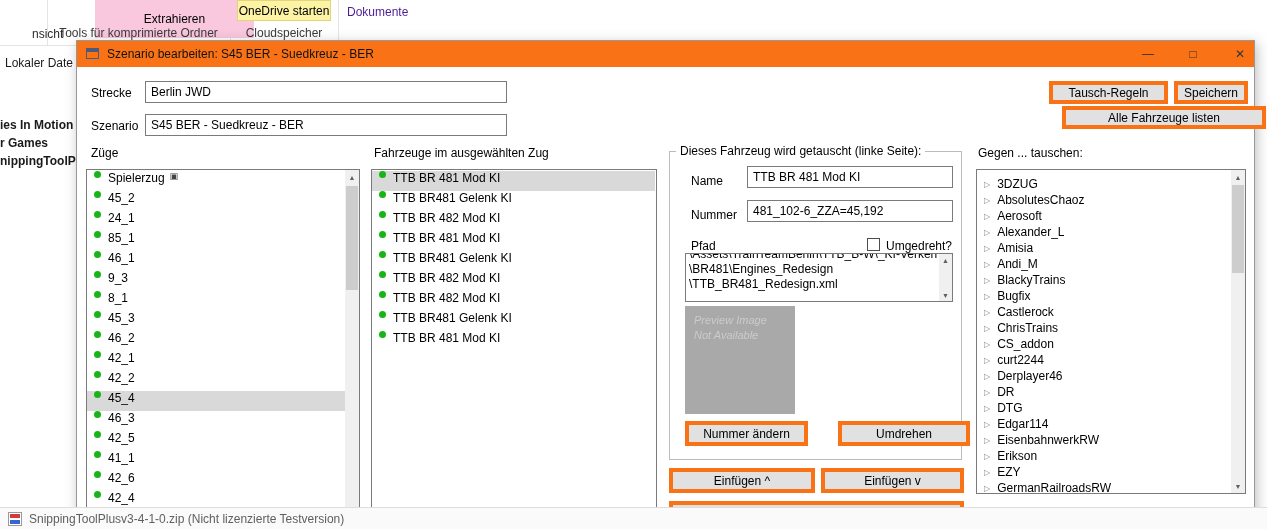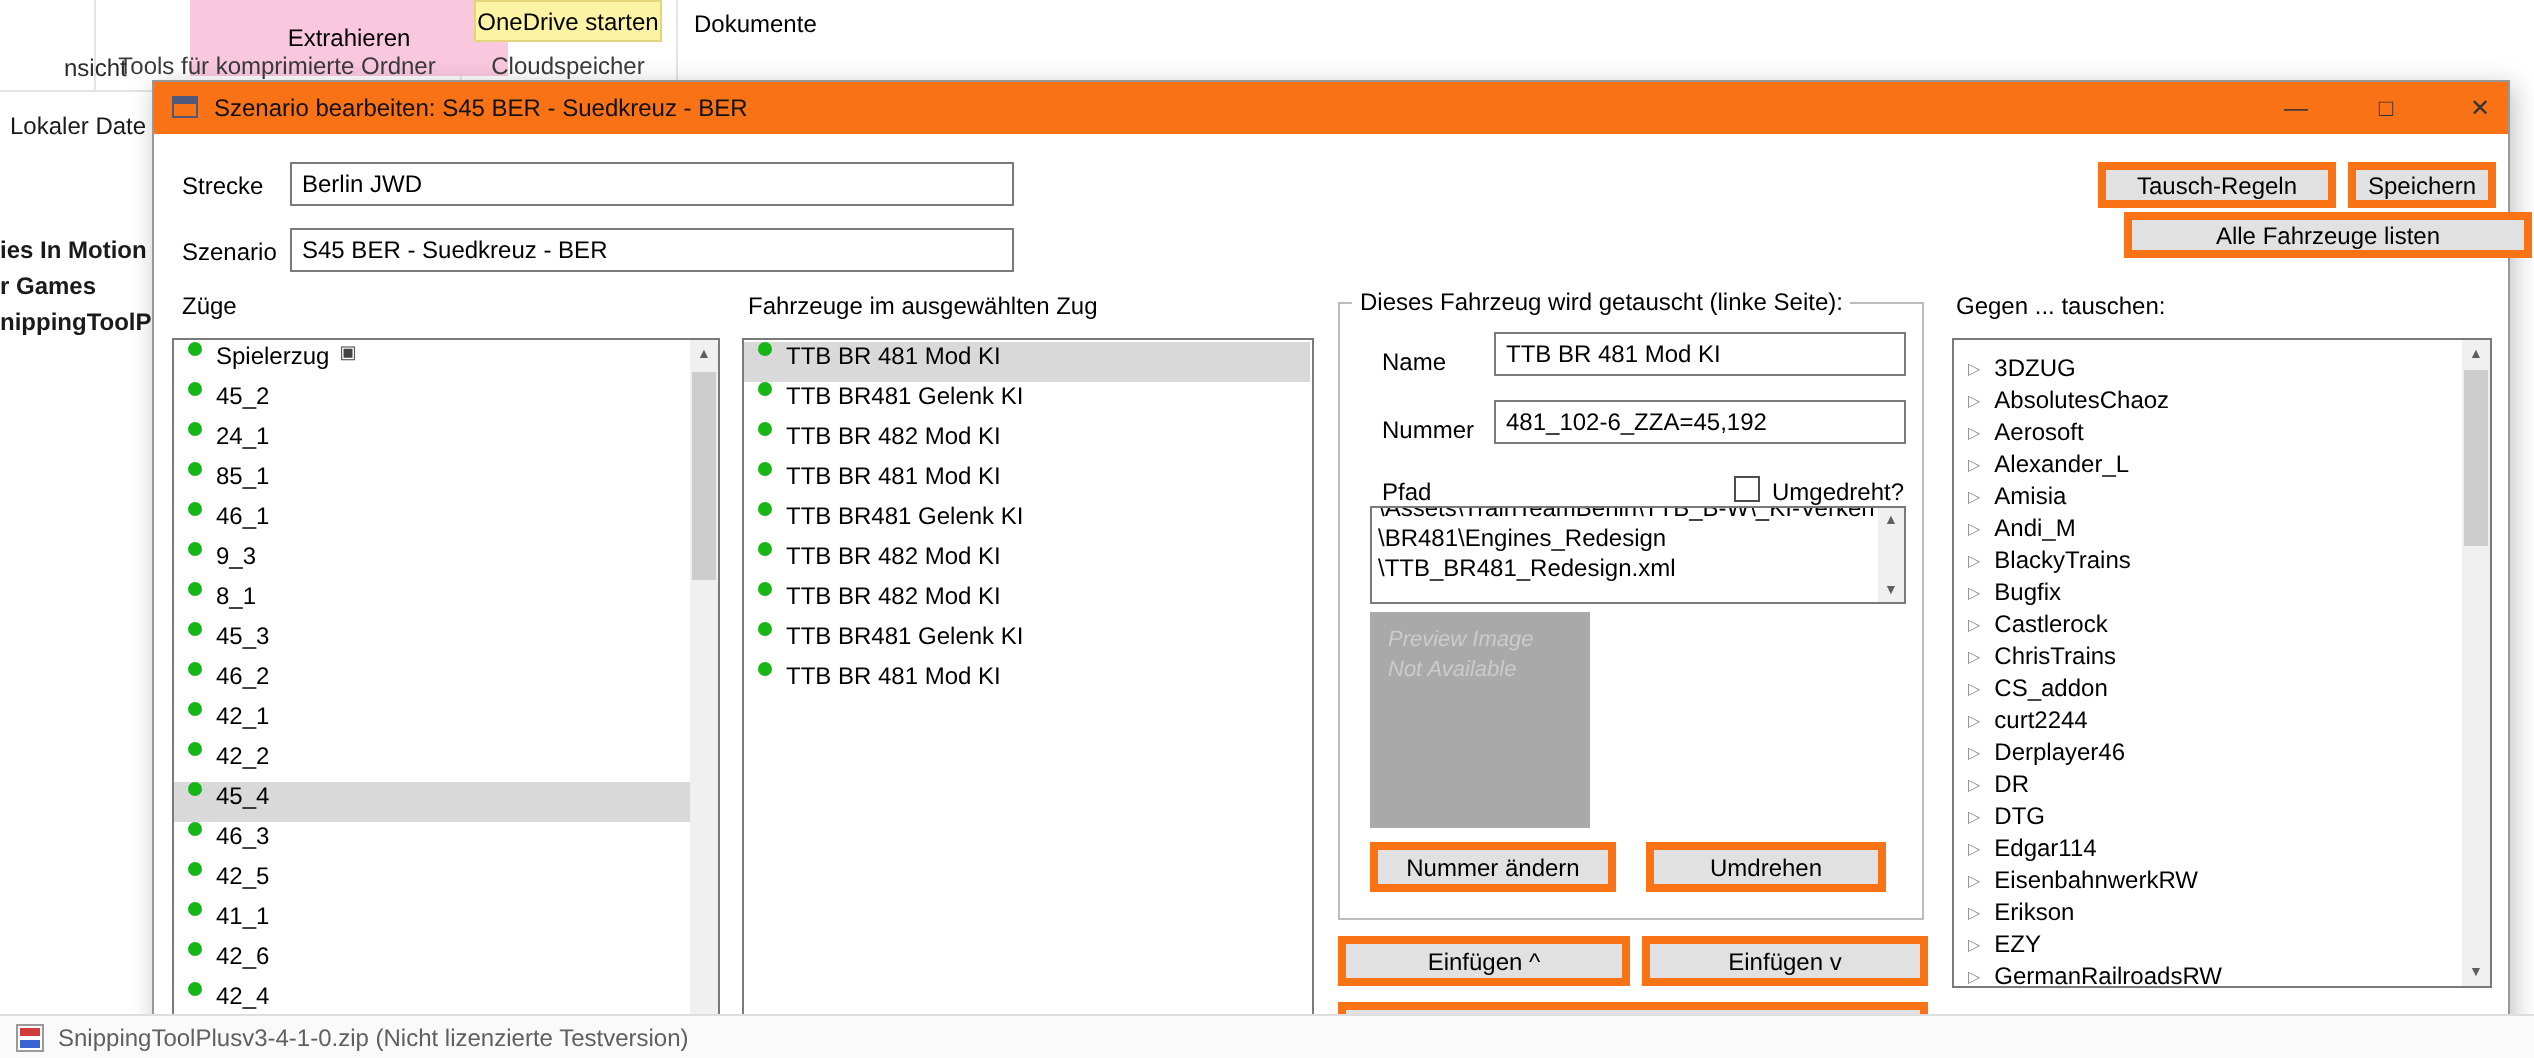--- a/index.html
+++ b/index.html
@@ -9,21 +9,21 @@
     overflow:hidden; font-family:"Liberation Sans", sans-serif; font-size:12px; color:#000;
   }
   
   .pink-btn { position:absolute; left:59px; top:0; width:159px; height:38px;
     background:var(--ribbon_pink); display:flex; align-items:center; justify-content:center;margin-left:36px; }
   .yellow-btn { position:absolute; left:237px; top:0; width:94px; height:21px;
     background:var(--ribbon_yellow); border:1px solid #e3d57c; display:flex; align-items:center; justify-content:center; }
   .glabel { position:absolute; top:26px; font-size:12px; color:#3a3a3a; text-align:center; white-space:nowrap; overflow:hidden; }
   .g1 { left:59px; width:159px; }
   .g2 { left:237px; width:94px; }
-  .documents { position:absolute; left:347px; top:5px; color:#000000; }
+  .documents { position:absolute; left:347px; top:5px; color:#4c1d95; }
   .view-tab { position:absolute; left:0; top:27px; color:#2b2b2b;padding-left:32px; }
   .vsep { position:absolute; top:0; width:1px; height:46px; background:#e4e4e4; }
   .s1 { left:47px; } .s2 { left:230px; } .s3 { left:338px; }
   .hline { position:absolute; left:0; top:45px; width:76px; height:1px; background:#e4e4e4; }
   .folder-label { position:absolute; left:5px; top:56px; color:#1a1a1a; white-space:nowrap; }
   .bg-tree { position:absolute; left:0; top:116px; width:78px; }
   .bg-tree-item { height:18px; line-height:18px; color:#1a1a1a; white-space:nowrap; overflow:hidden;font-weight:bold; }
   
   .statusbar { position:absolute; left:0; top:507px; width:1267px; height:22px; z-index:30;
     background:#fafafa; border-top:1px solid #dedede; display:flex; align-items:center; padding-left:8px; }
@@ -311,21 +311,21 @@
           <span class="sb-arrow sb-down" style="width:13px;height:12px;">▼</span>
         </div>
       </div>
 
       <div class="preview">
         <div>Preview Image</div>
         <div>Not Available</div>
       </div>
 
       <div class="btn" style="left:15px; top:269px; width:123px; height:25px;">Nummer ändern</div>
-      <div class="btn" style="left:153px; top:269px; width:120px; height:25px;">Umdrehen</div>
+      <div class="btn" style="left:168px; top:269px; width:132px; height:25px;">Umdrehen</div>
     </div>
 
     <div class="btn" style="left:744px; top:427px; width:143px; height:25px;">Einfügen v</div>
     <div class="btn" style="left:592px; top:427px; width:146px; height:25px;">Einfügen ^</div>
     <div class="btn" style="left:592px; top:460px; width:295px; height:25px;"></div>
 
     <span class="lbl" style="left:901px; top:105px;">Gegen ... tauschen:</span>
     <div class="listbox" style="left:899px; top:128px; width:270px; height:325px;">
       <div class="rows" style="top:6px;">
 

